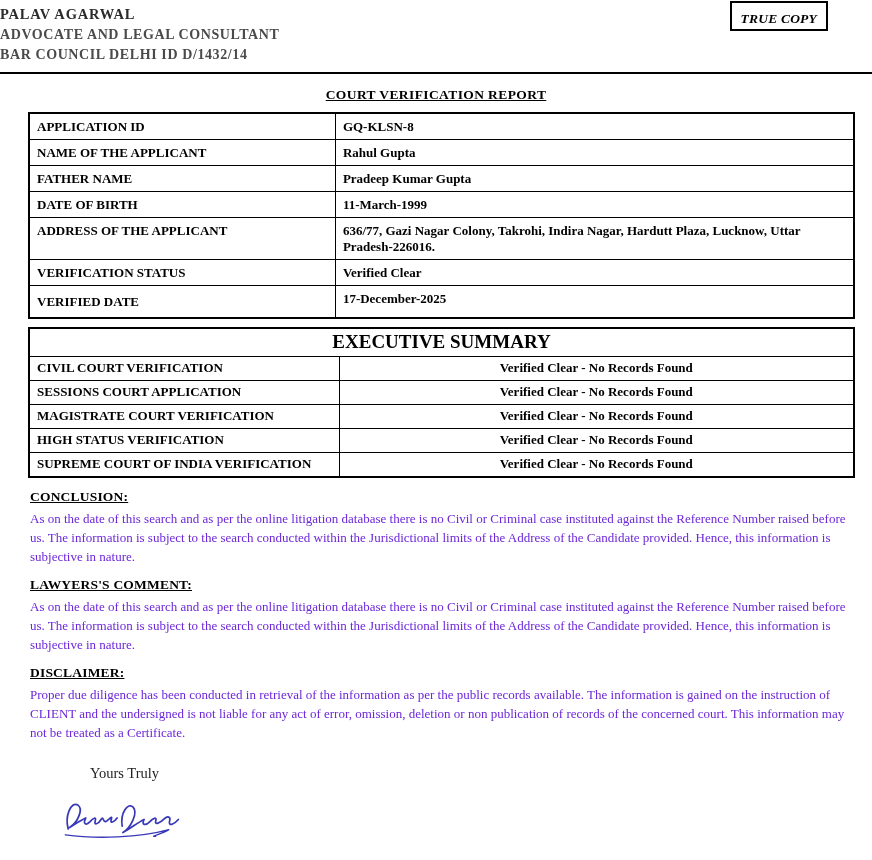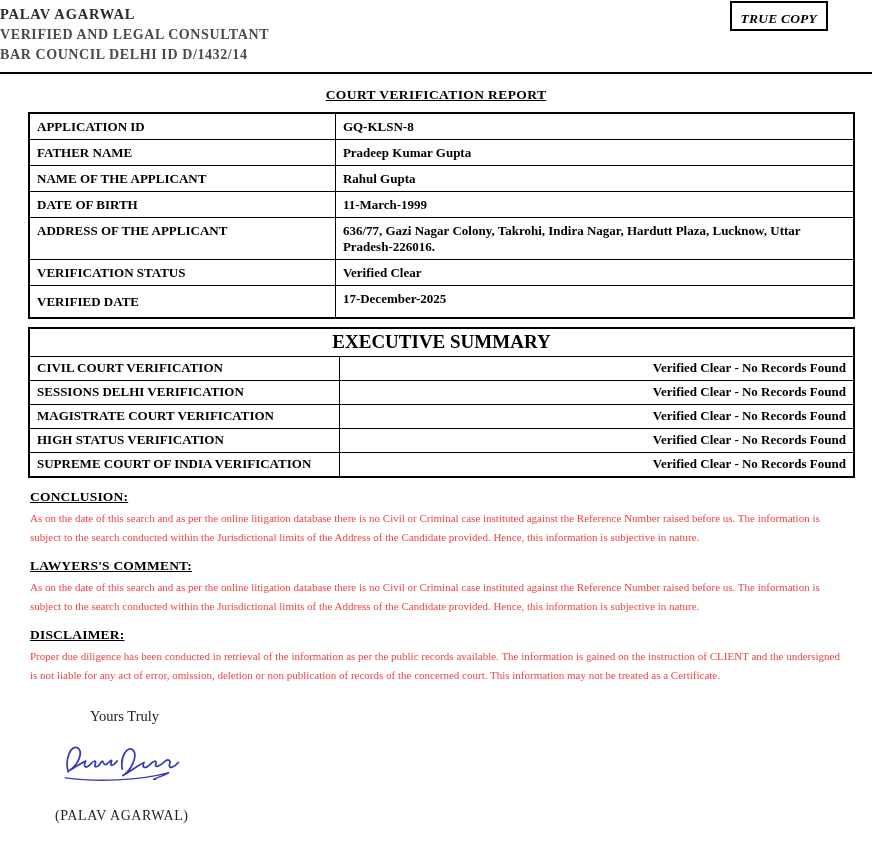--- a/index.html
+++ b/index.html
@@ -35,70 +35,70 @@
   }
 
   
   table { border-collapse:collapse; margin-left:28px; width:827px; border:2px solid #000; }
   td, th { border:1px solid #000; font-size:13px; font-weight:bold; padding:3px 7px 4px 7px; vertical-align:top; }
   .t1 td.lbl { width:307px; padding-top:5px; }
   .t1 td.val { padding-top:5px; }
   .t2 { margin-top:8px; }
   .t2 th { text-align:center; font-size:19px; padding:2px 0 3px 0; }
   .t2 td.lbl { width:310px; }
-  .t2 td.val { text-align:right; }
+  .t2 td.val { text-align:center; }
 
   
   .section { margin-left:30px; width:818px; }
   .sec-head {
     font-weight:bold; font-size:13.5px;
     text-decoration:underline; letter-spacing:0.2px;
     margin-top:11px; margin-bottom:4px;
   }
-  .sec-body { font-size:11px; line-height:19px; color:#ef4444; }
+  .sec-body { font-size:13px; line-height:19px; color:#6d28d9; }
   .first-section { margin-top:9px; }
 
   
   .yours { margin:23px 0 0 90px; font-size:14.5px; color:#222; }
   .sig { margin:8px 0 0 58px; height:56px; }
   .sig svg path { stroke:var(--signature-ink,#3838b8); fill:none; stroke-linecap:round; stroke-linejoin:round; }
   .sig-name { margin-left:55px; font-size:14px; letter-spacing:0.6px; color:#222; margin-top:19px; }
 </style>
 </head>
 <body>
 
 <div class="page">
 
   <div class="stamp">
     <span>TRUE COPY</span>
   </div>
 
   <header>
     <div class="h-name">PALAV AGARWAL</div>
-    <div class="h-sub">VERIFIED AND LEGAL CONSULTANT</div>
+    <div class="h-sub">ADVOCATE AND LEGAL CONSULTANT</div>
     <div class="h-sub">BAR COUNCIL DELHI ID D/1432/14</div>
   </header>
 
   <div class="rule"></div>
 
   <div class="title">COURT VERIFICATION REPORT</div>
 
   <table class="t1">
     <tbody>
         <tr>
       <td class="lbl">APPLICATION ID</td>
       <td class="val">GQ-KLSN-8</td>
     </tr>
     <tr>
+      <td class="lbl">NAME OF THE APPLICANT</td>
+      <td class="val">Rahul Gupta</td>
+    </tr>
+    <tr>
       <td class="lbl">FATHER NAME</td>
       <td class="val">Pradeep Kumar Gupta</td>
-    </tr>
-    <tr>
-      <td class="lbl">NAME OF THE APPLICANT</td>
-      <td class="val">Rahul Gupta</td>
     </tr>
     <tr>
       <td class="lbl">DATE OF BIRTH</td>
       <td class="val">11-March-1999</td>
     </tr>
     <tr>
       <td class="lbl">ADDRESS OF THE APPLICANT</td>
       <td class="val" style="width:520px;">636/77, Gazi Nagar Colony, Takrohi, Indira Nagar, Hardutt Plaza, Lucknow, Uttar Pradesh-226016.</td>
     </tr>
     <tr>
@@ -115,21 +115,21 @@
   <table class="t2">
     <tbody>
         <tr>
       <th colspan="2">EXECUTIVE SUMMARY</th>
     </tr>
     <tr>
       <td class="lbl">CIVIL COURT VERIFICATION</td>
       <td class="val">Verified Clear - No Records Found</td>
     </tr>
     <tr>
-      <td class="lbl">SESSIONS DELHI VERIFICATION</td>
+      <td class="lbl">SESSIONS COURT APPLICATION</td>
       <td class="val">Verified Clear - No Records Found</td>
     </tr>
     <tr>
       <td class="lbl">MAGISTRATE COURT VERIFICATION</td>
       <td class="val">Verified Clear - No Records Found</td>
     </tr>
     <tr>
       <td class="lbl">HIGH STATUS VERIFICATION</td>
       <td class="val">Verified Clear - No Records Found</td>
     </tr>

